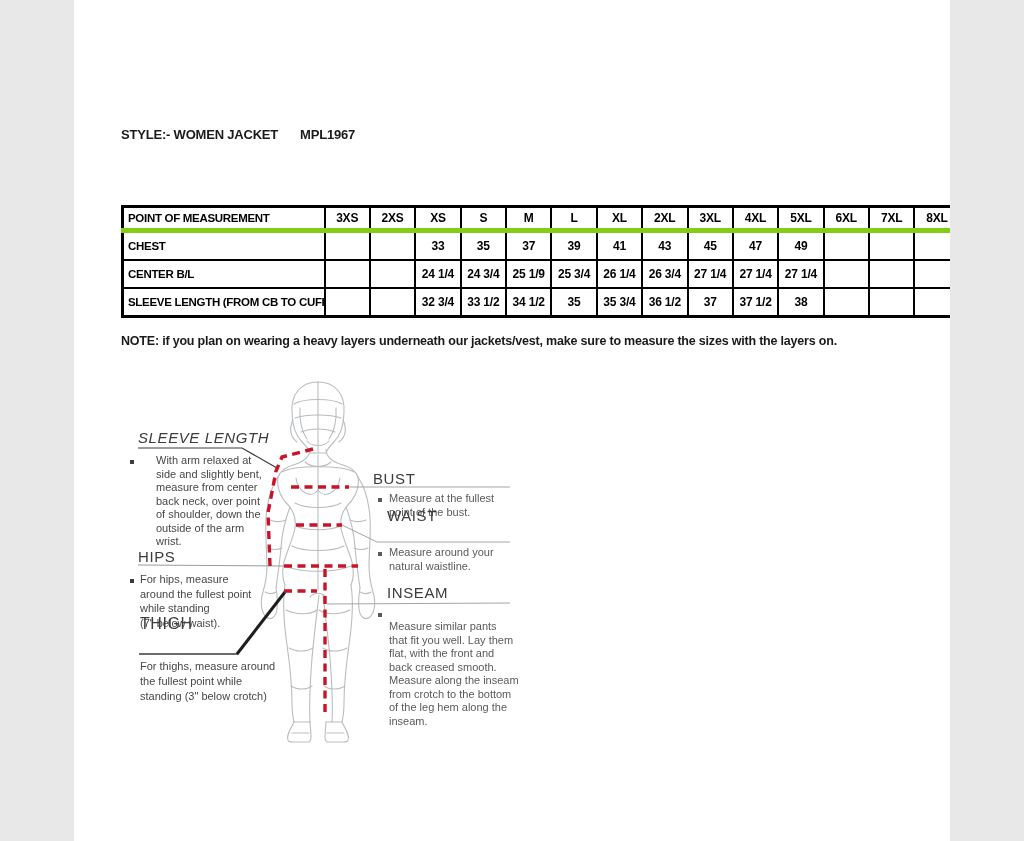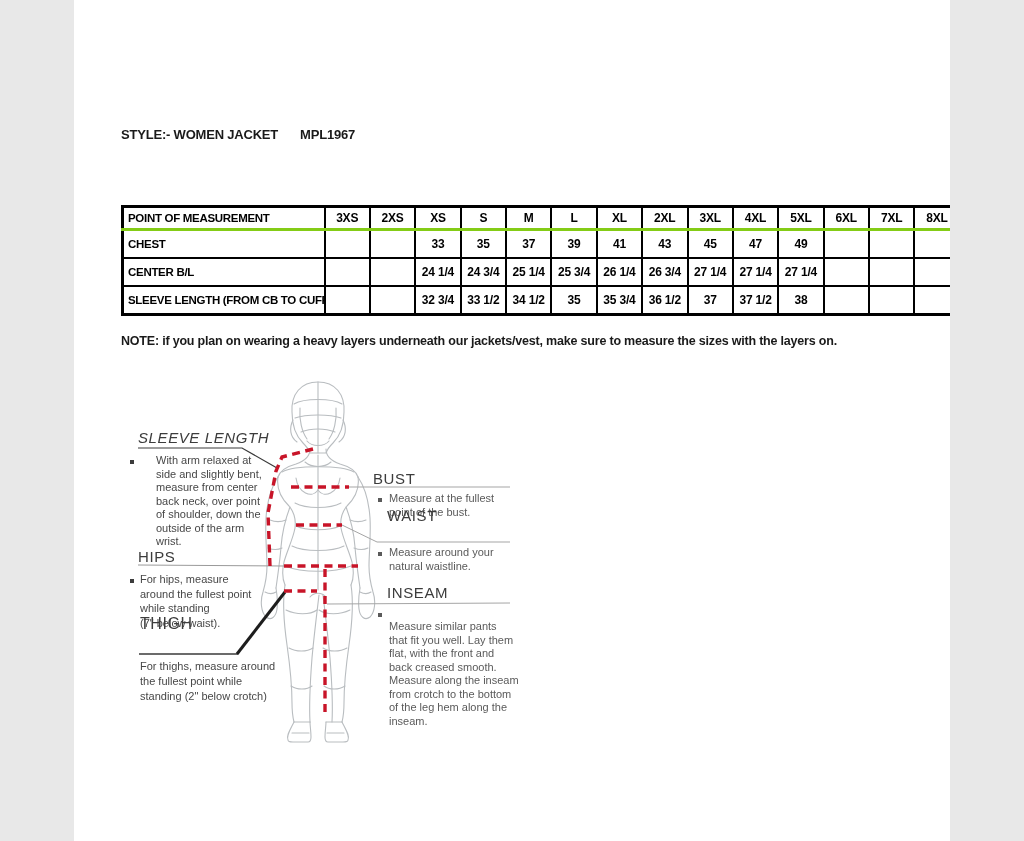--- a/index.html
+++ b/index.html
@@ -24,21 +24,21 @@
     border-collapse:collapse;table-layout:fixed;
     border:3px solid #000;
     font-weight:bold;color:#000;
   }
   .chart th,.chart td{
     border:2px solid #000;
     text-align:center;vertical-align:middle;
     padding:0;overflow:hidden;white-space:nowrap;
     font-size:12px;letter-spacing:-0.2px;
   }
-  .chart th{height:20px;border-bottom:3px solid #84cc16;}
+  .chart th{height:20px;border-bottom:5px solid #84cc16;}
   .chart td{height:26px;}
   .chart .rowlabel{text-align:left;padding-left:4px;font-size:11.5px;letter-spacing:-0.3px;}
   
   .note{
     position:absolute;left:47px;top:334px;
     font-size:12.5px;font-weight:bold;color:#1a1a1a;
     letter-spacing:-0.2px;white-space:nowrap;
   }
   
   .diagram-svg{position:absolute;left:0;top:0;pointer-events:none;}
@@ -124,21 +124,21 @@
           <td></td>
           <td></td>
           <td></td>
         </tr>
         <tr>
           <td class="rowlabel">CENTER B/L</td>
           <td></td>
           <td></td>
           <td>24 1/4</td>
           <td>24 3/4</td>
-          <td>25 1/4</td>
+          <td>25 1/9</td>
           <td>25 3/4</td>
           <td>26 1/4</td>
           <td>26 3/4</td>
           <td>27 1/4</td>
           <td>27 1/4</td>
           <td>27 1/4</td>
           <td></td>
           <td></td>
           <td></td>
           <td></td>
@@ -263,21 +263,21 @@
   <div class="gh" style="left:64px;top:548px;">HIPS</div>
   <span class="bullet" style="left:56px;top:579px;"></span>
   <div class="gd" style="left:66px;top:572px;width:140px;line-height:14.6px;">For hips, measure
 around the fullest point
 while standing
 (7" below waist).</div>
 
   <div class="gh big" style="left:66px;top:615px;">THIGH</div>
   <div class="gd" style="left:66px;top:659px;width:160px;line-height:15px;">For thighs, measure around
 the fullest point while
-standing (2" below crotch)</div>
+standing (3" below crotch)</div>
 
   <div class="gh" style="left:299px;top:470px;">BUST</div>
   <span class="bullet light" style="left:304px;top:498px;"></span>
   <div class="gd light" style="left:315px;top:492px;width:140px;">Measure at the fullest
 point of the bust.</div>
 
   <div class="gh" style="left:313px;top:507px;">WAIST</div>
   <span class="bullet light" style="left:304px;top:552px;"></span>
   <div class="gd light" style="left:315px;top:546px;width:130px;">Measure around your
 natural waistline.</div>

